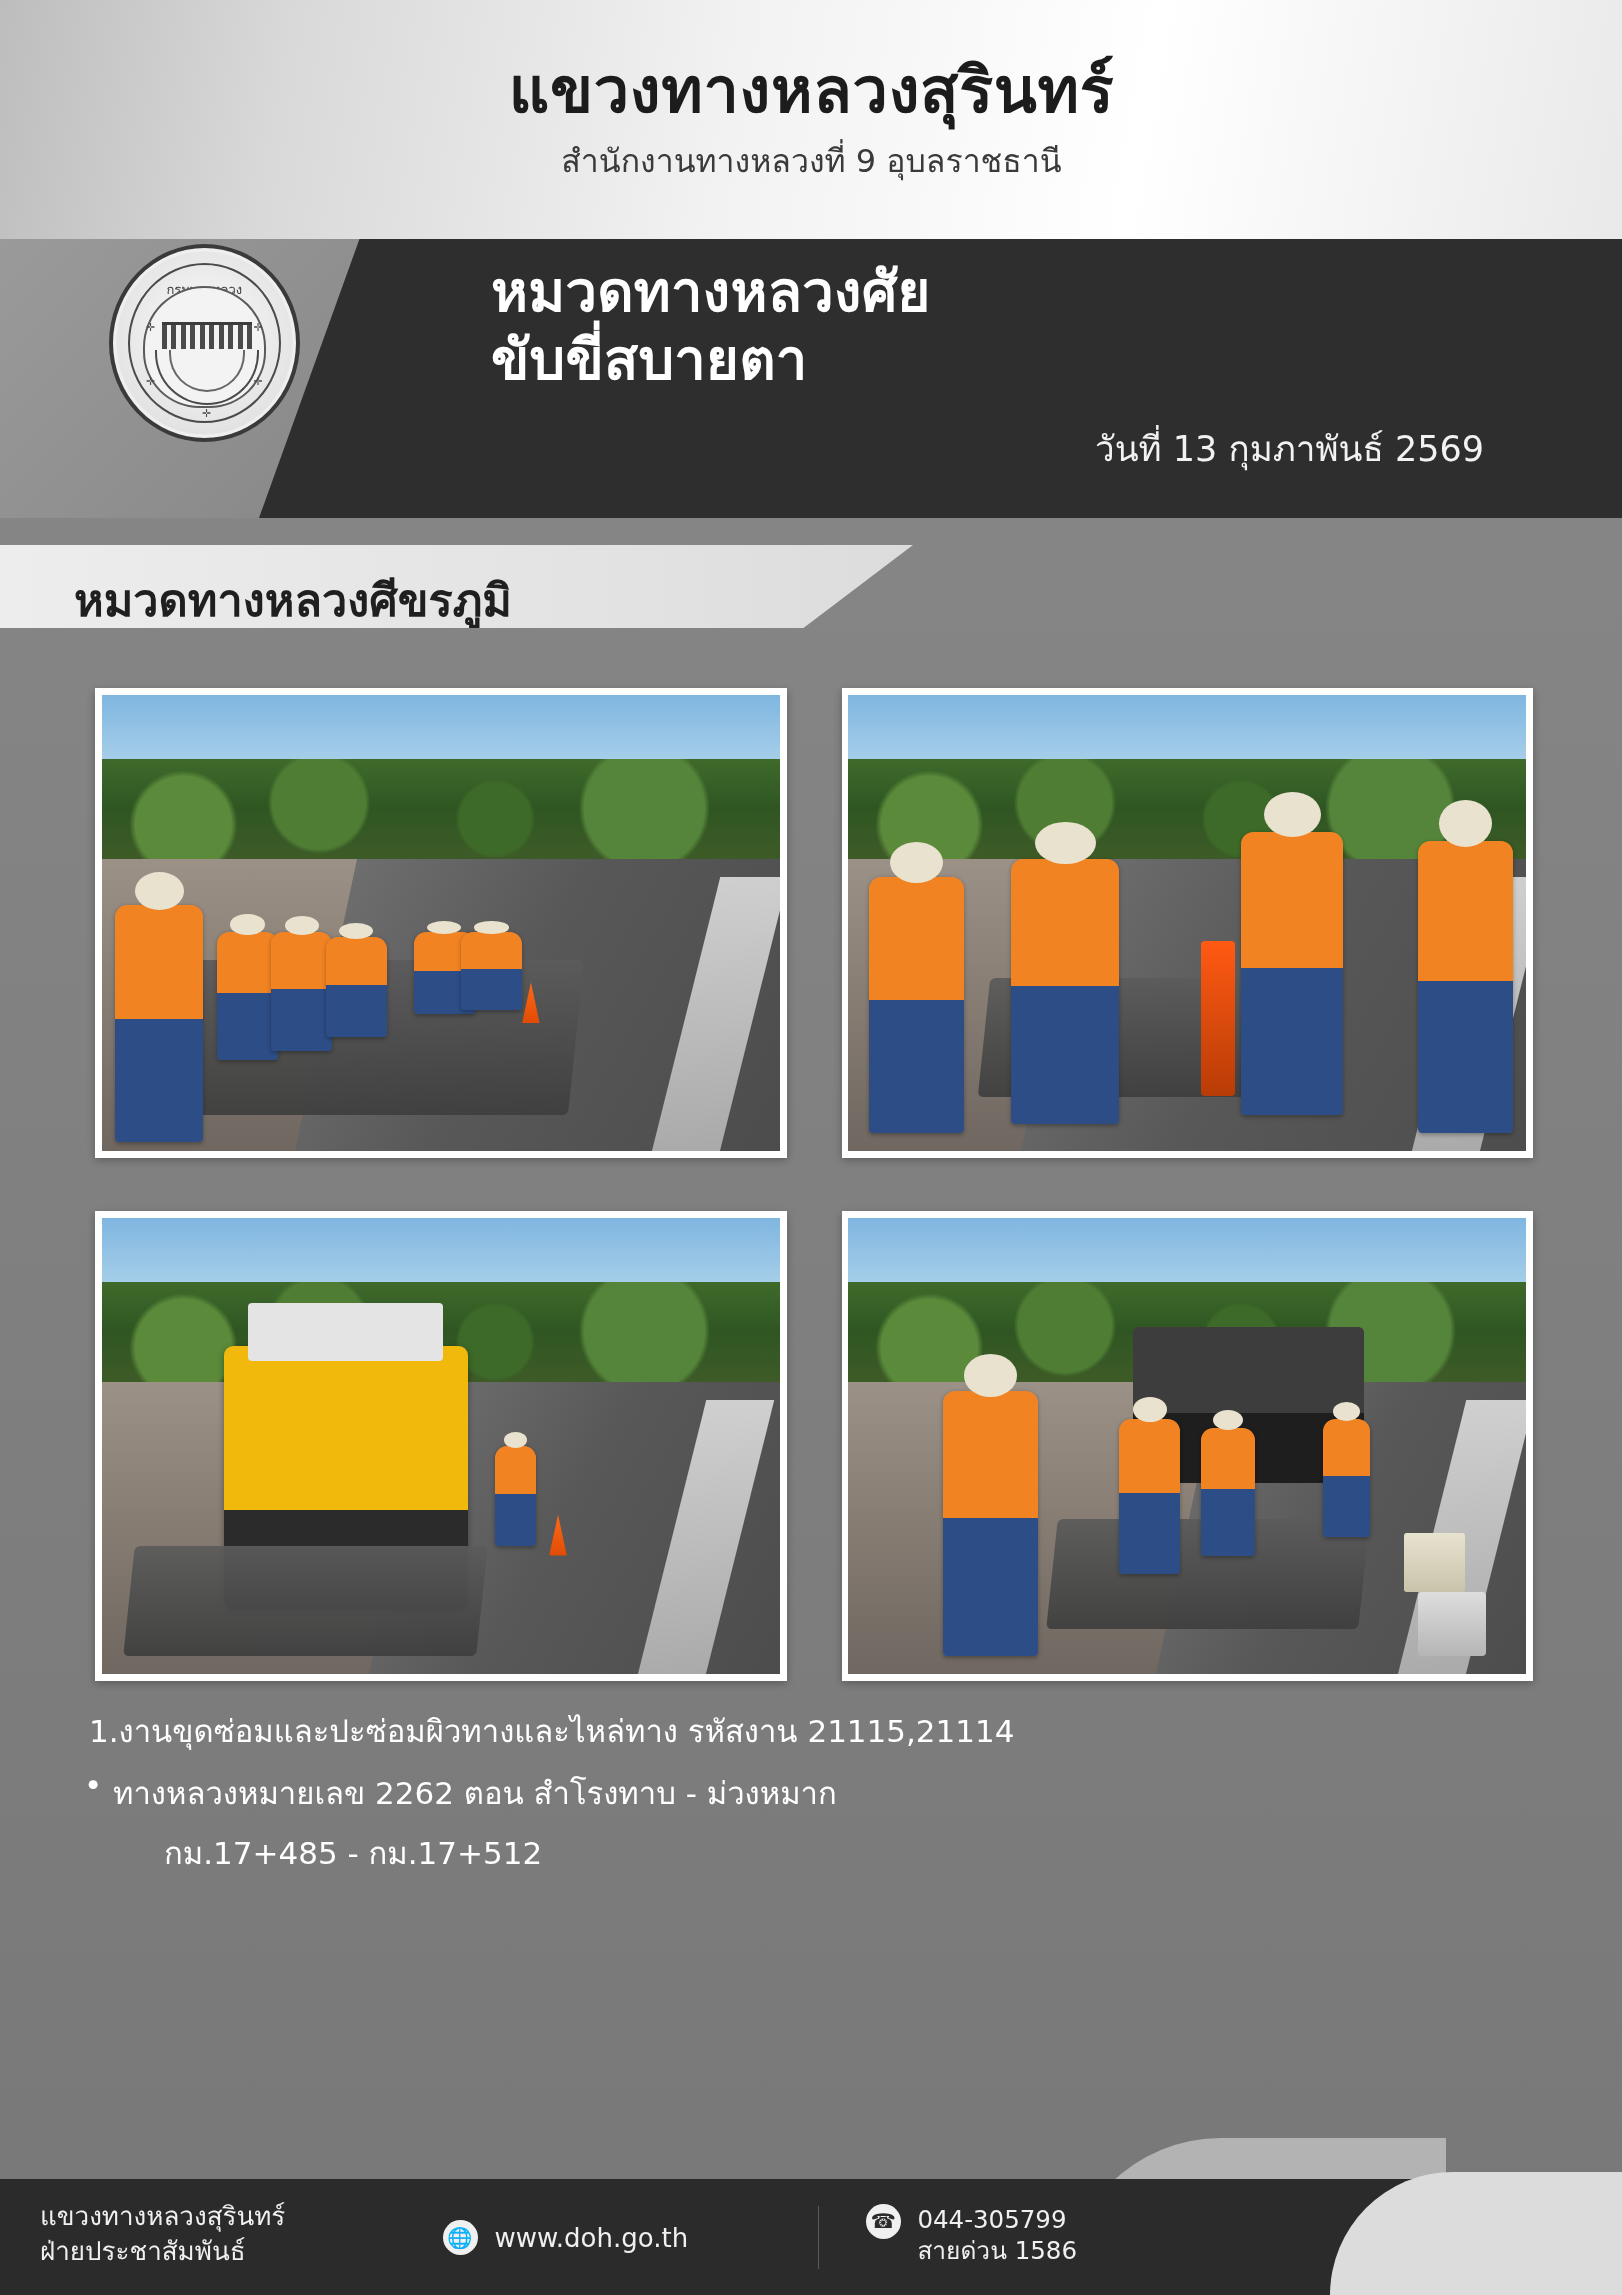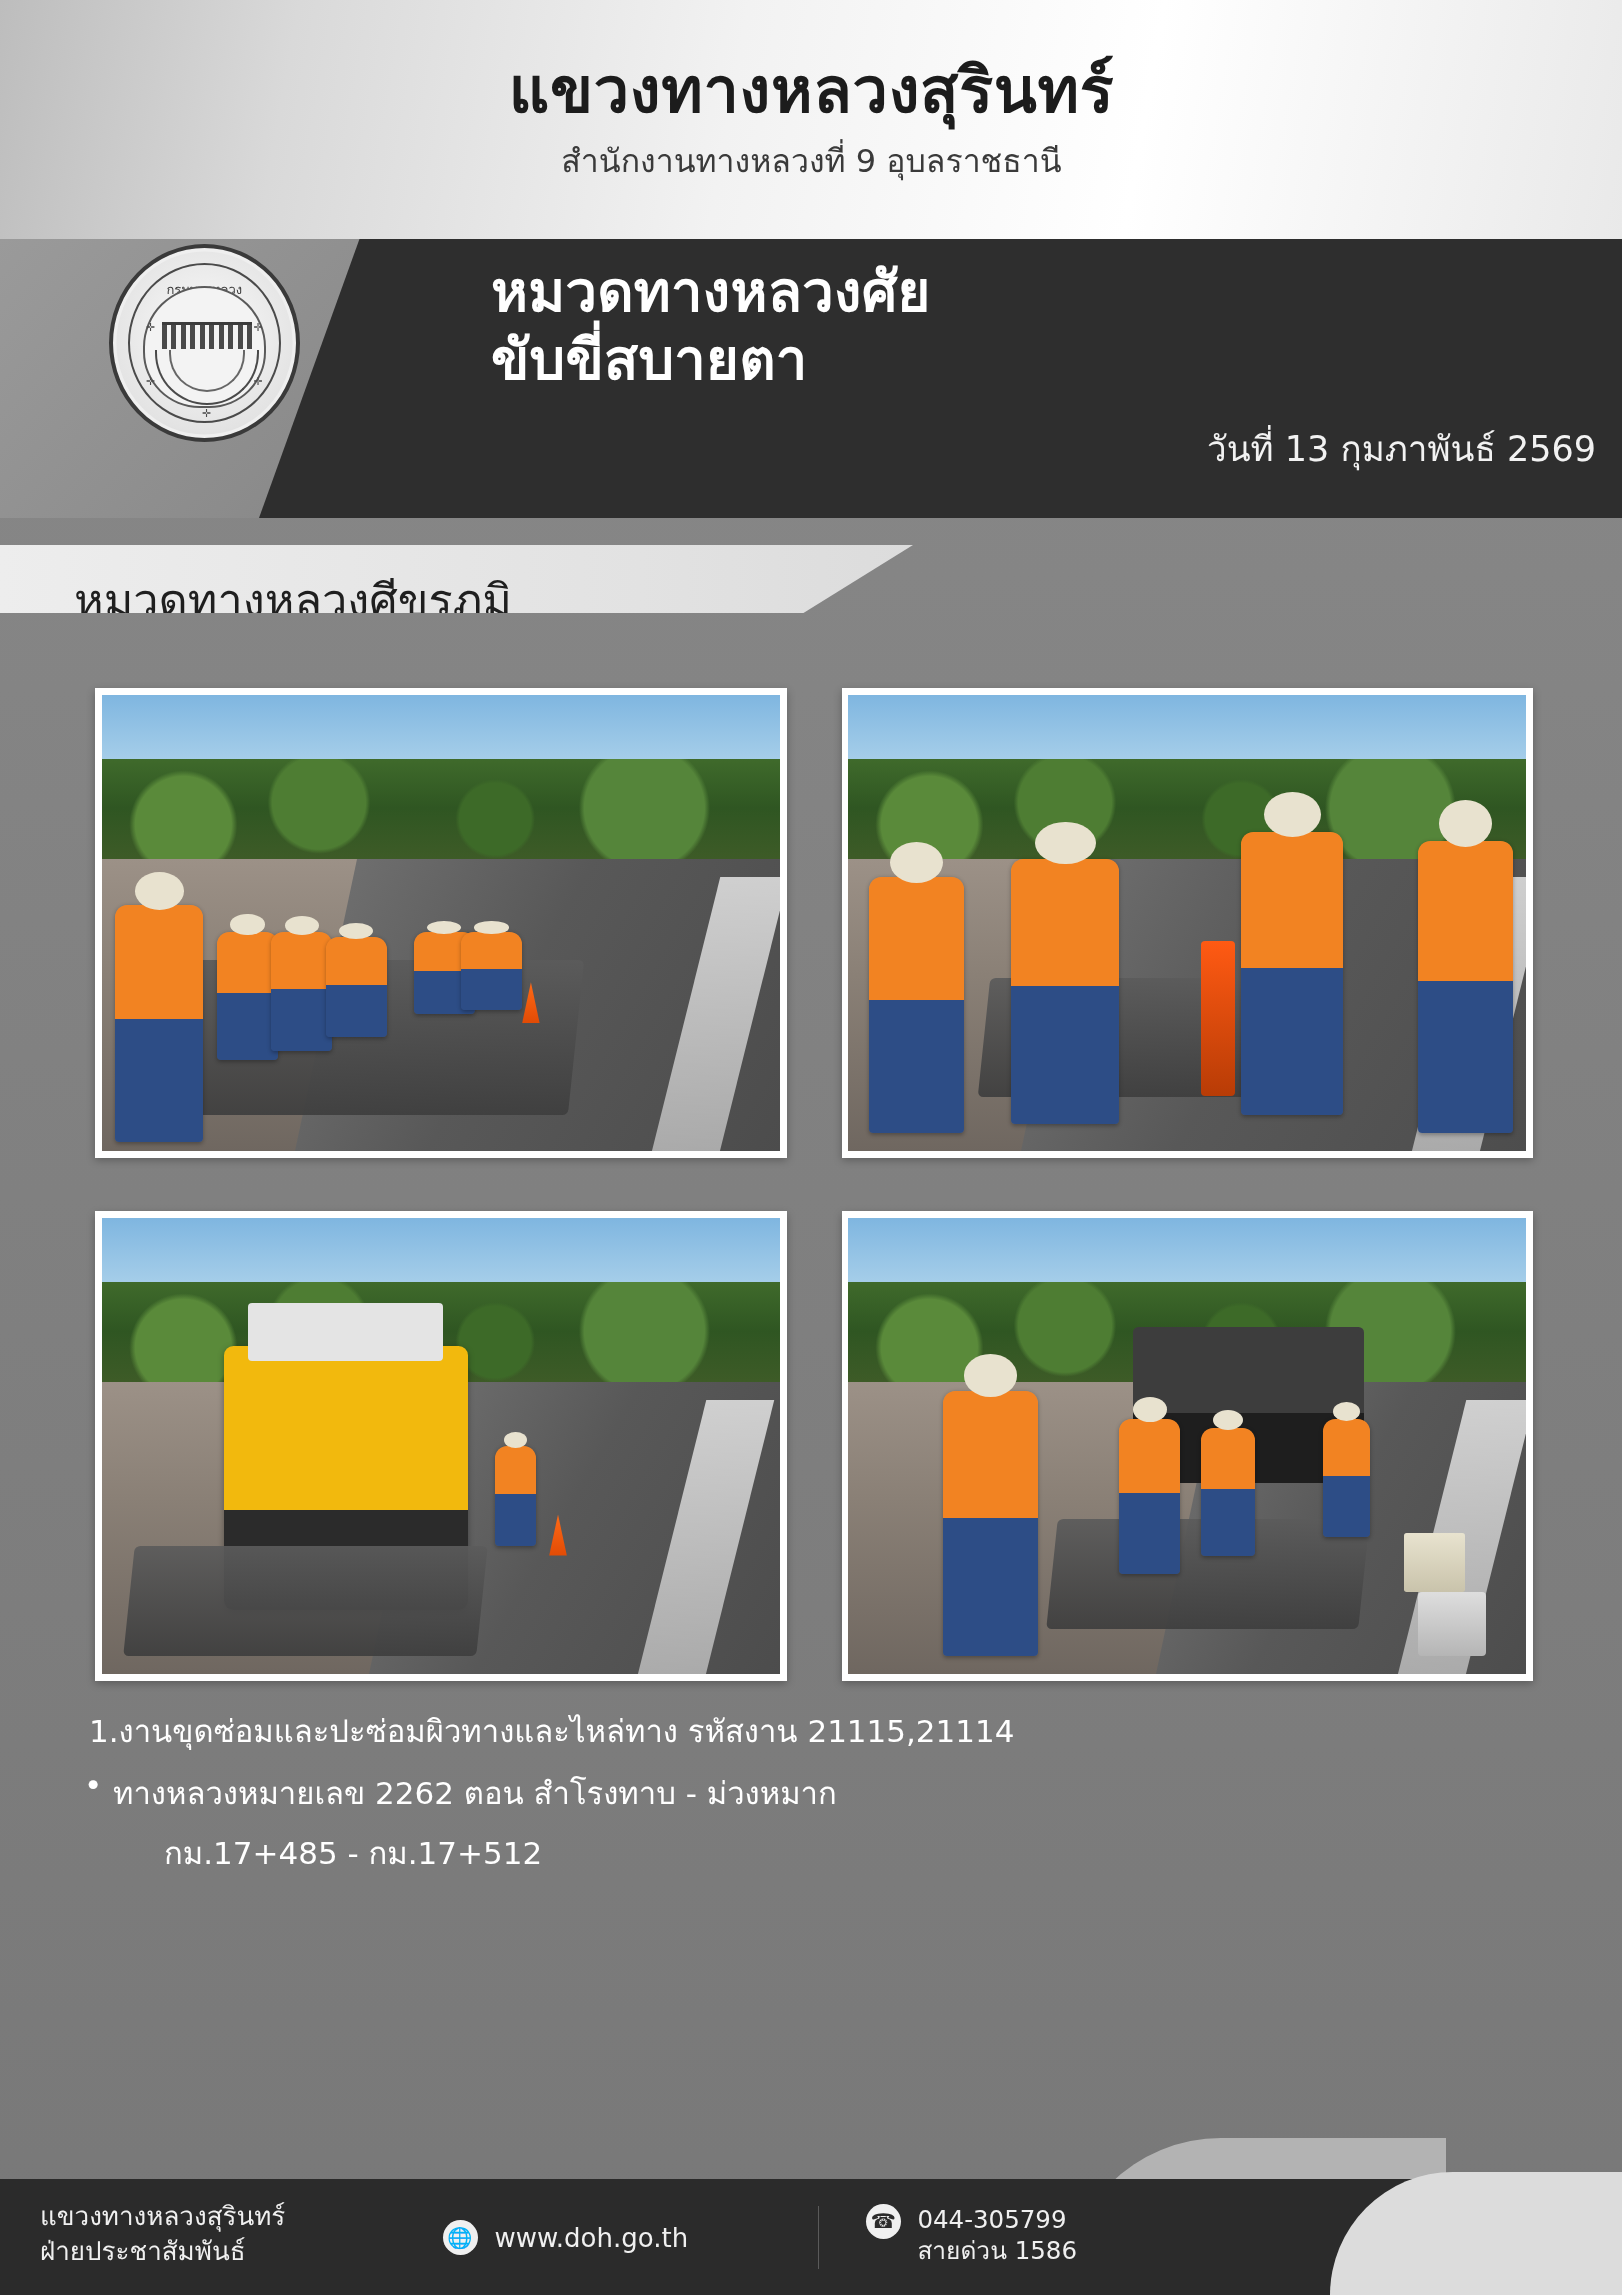--- a/index.html
+++ b/index.html
@@ -73,21 +73,21 @@
     font-size: 56px;
     font-weight: bold;
     line-height: 1.22;
     letter-spacing: 0.3px;
   }
   .banner-date {
     position: absolute;
     right: 27px; top: 421px;
     font-size: 35px;
     color: #f2f2f2;
-    text-align: right;
+    text-align: center;
     width: 613px;
   }
 
   
   .seal-wrap {
     position: absolute;
     left: 102px; top: 230px;
     width: 204px; height: 225px;
   }
   .seal {
@@ -148,23 +148,24 @@
     color: #4a4a4a;
     font-size: 11px;
     line-height: 9.5px;
     text-align: center;
   }
 
   
   .section-tab {
     position: absolute;
     left: 0; top: 545px;
-    width: 913px; height: 68px;
+    width: 913px; height: 83px;
     background: linear-gradient(90deg, #ededed 0%, #e2e2e2 70%, #dcdcdc 100%);
     clip-path: polygon(0 0, 100% 0, 88% 100%, 0 100%);
+    font-weight: bold;
   }
   .section-tab span {
     position: absolute;
     left: 74px; top: 19px;
     font-size: 45px;
     color: #1f1f1f;
   }
 
   
   .photos {

